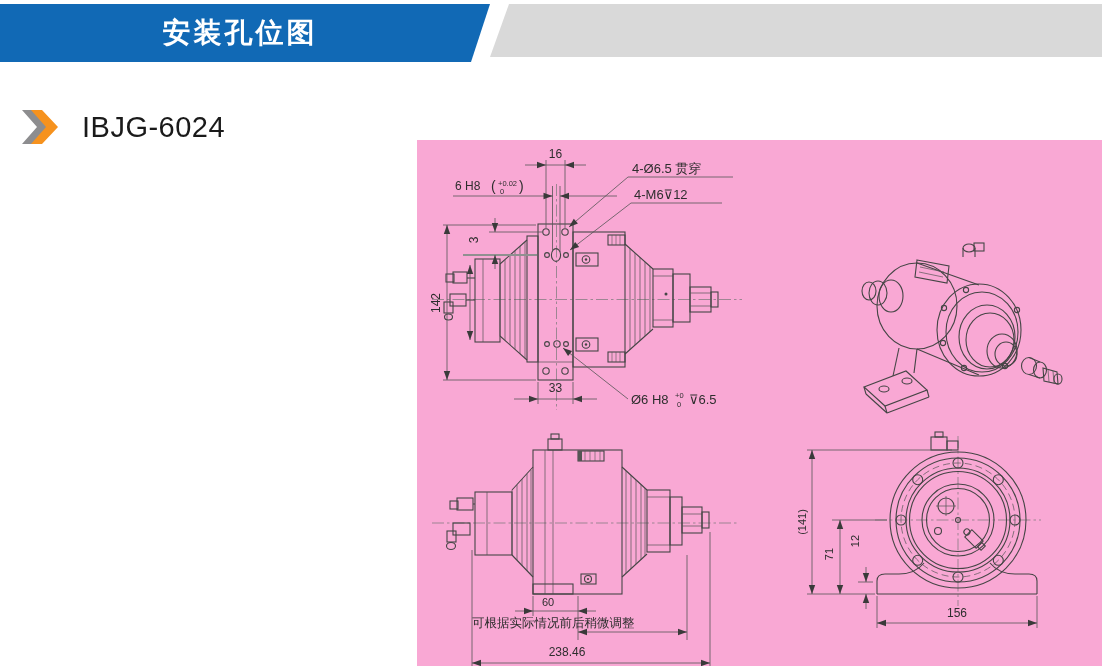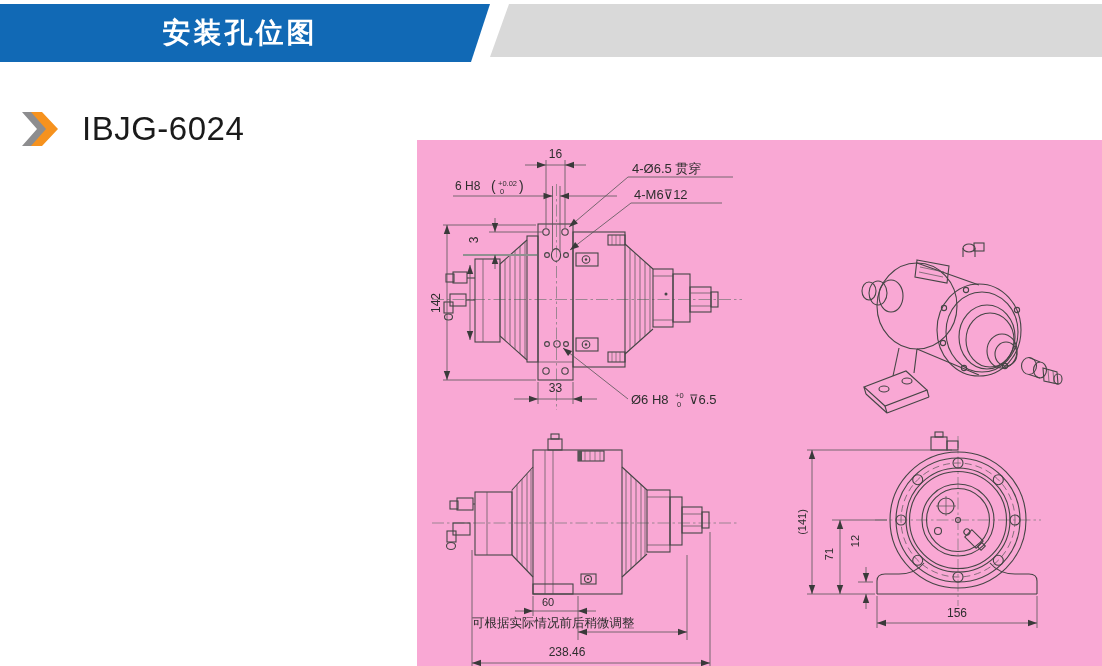--- a/index.html
+++ b/index.html
@@ -8,21 +8,21 @@
   
   .band-blue{position:absolute;left:0;top:4px;width:490px;height:58px;background:#1169b5;
              clip-path:polygon(0 0,490px 0,471px 58px,0 58px);}
   .band-blue h1{margin:0;width:480px;text-align:center;line-height:58px;
                 font-family:"DejaVu Serif","Liberation Serif",serif;
                 font-size:28px;font-weight:600;color:#ffffff;letter-spacing:3px;}
   .band-gray{position:absolute;left:490px;top:4px;width:612px;height:53px;background:#d9d9d9;
              clip-path:polygon(19px 0,612px 0,612px 53px,0 53px);}
   
   .model-row{position:absolute;left:22px;top:110px;display:flex;align-items:center;gap:20px;}
-  .model-name{font-size:33px;color:#1a1a1a;letter-spacing:.5px;}
+  .model-name{font-size:29px;color:#1a1a1a;letter-spacing:.5px;}
   
   .drawing-area{position:absolute;left:417px;top:140px;width:685px;height:533px;background:#f9a8d4;}
   svg text{font-family:"Liberation Sans",sans-serif;fill:#2e2e2e;}
   .dl{stroke:#454545;stroke-width:1.1;fill:none;}
   .tl{stroke:#555555;stroke-width:.7;fill:none;}
   .dim{stroke:#555555;stroke-width:.8;fill:none;}
   .cl{stroke:#777777;stroke-width:.7;fill:none;stroke-dasharray:12 3 2.5 3;}
   .hatch{stroke:#555;stroke-width:.6;}
   .t12{font-size:12px;} .t11{font-size:11px;} .t13{font-size:13px;}
   .t7{font-size:7.5px;} .tnote{font-size:12.5px;}

